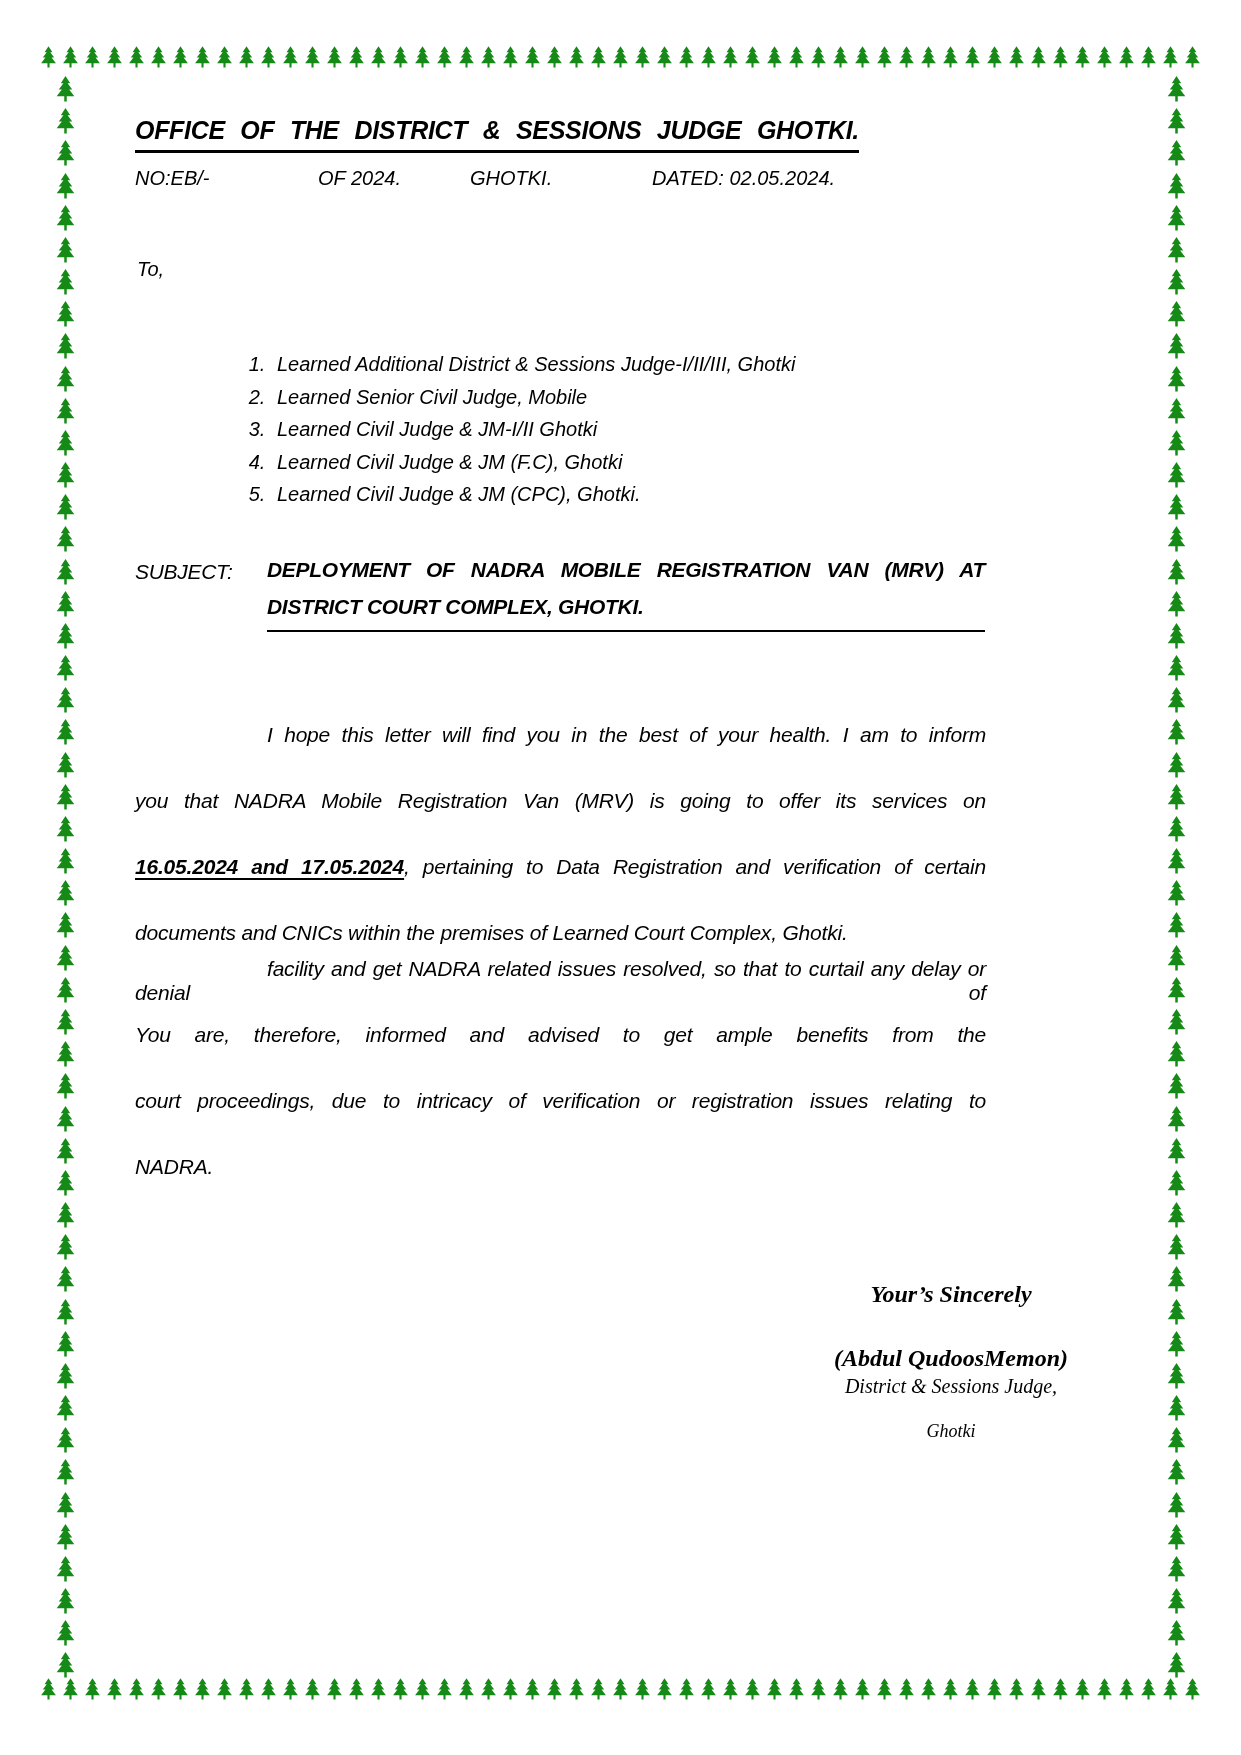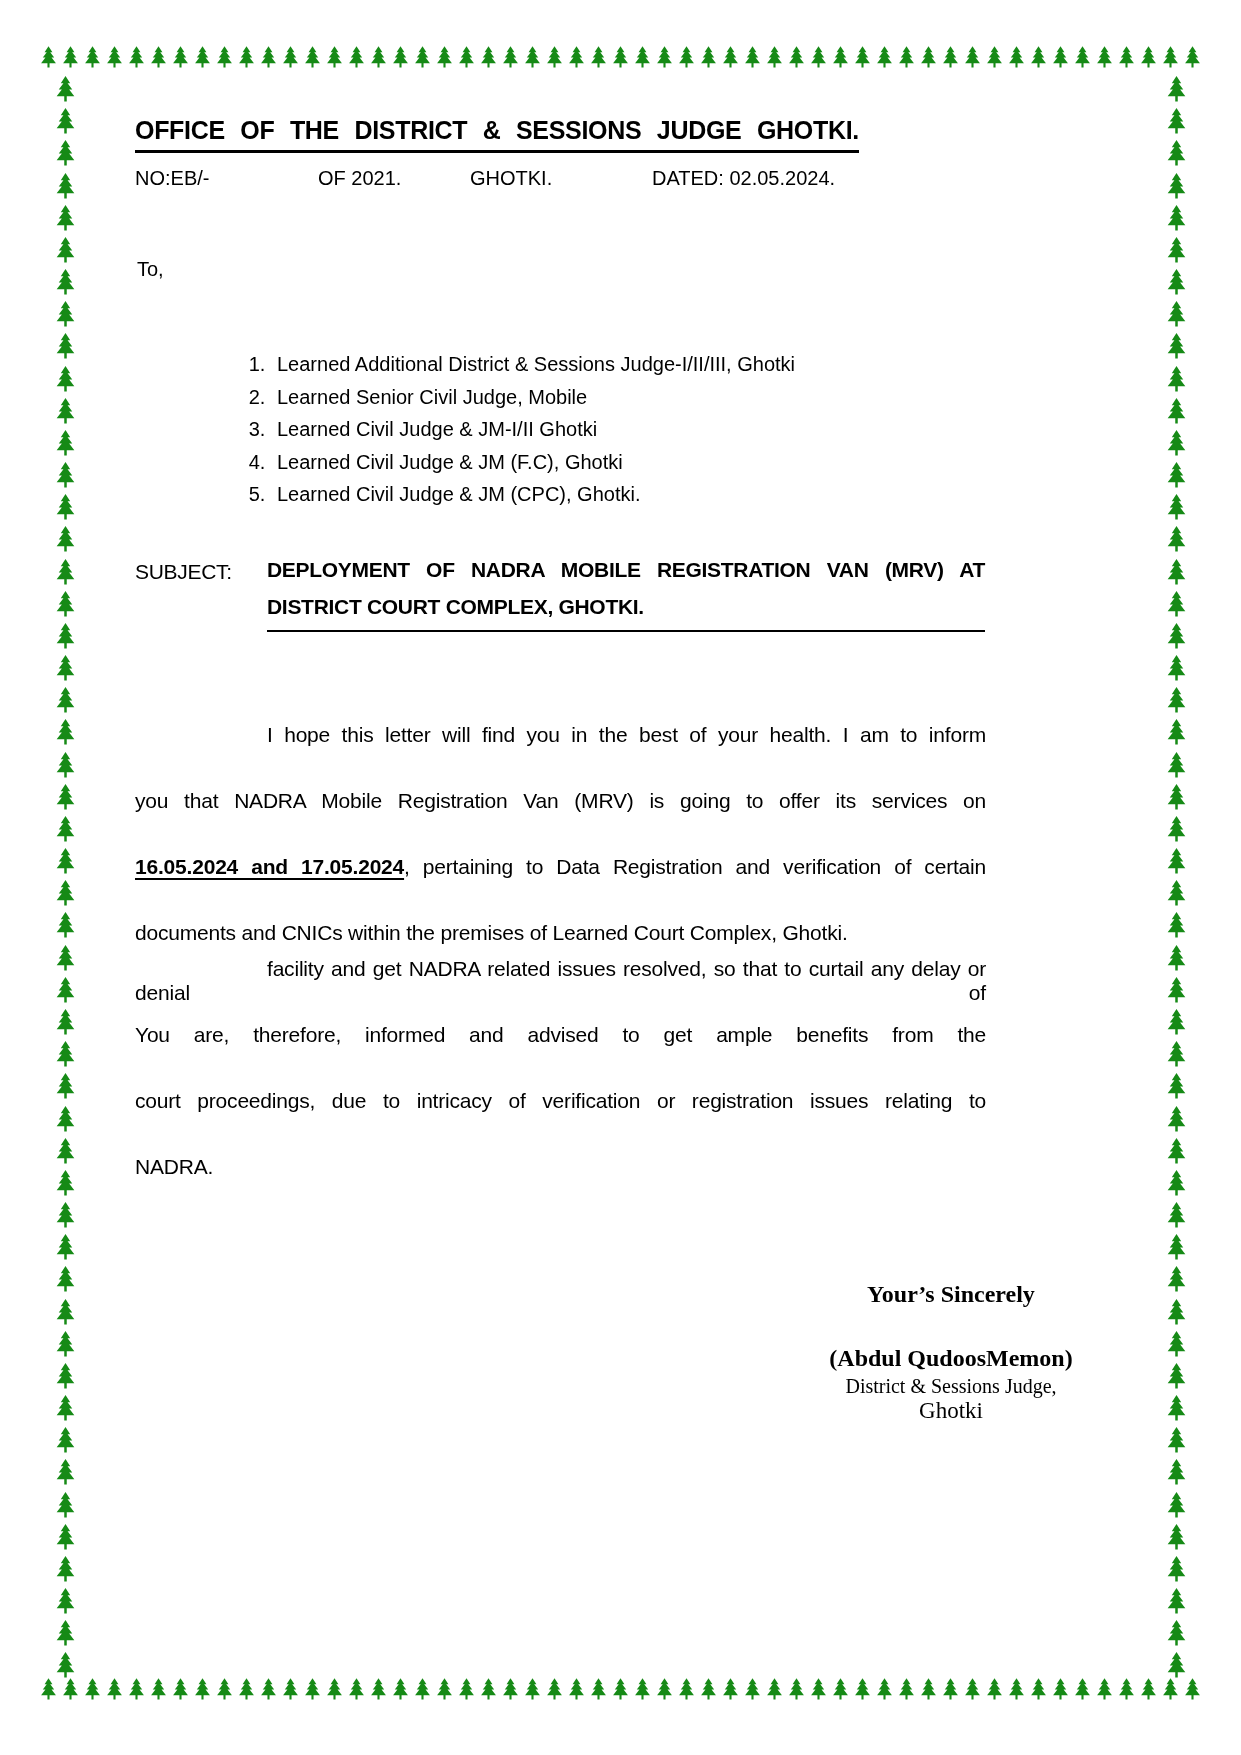--- a/index.html
+++ b/index.html
@@ -1,20 +1,21 @@
 <!DOCTYPE html>
 <html><head>
 <meta charset="utf-8">
 <style>
   html,body { margin:0; padding:0; background:#ffffff; }
   .page {
     position:relative; width:1241px; height:1755px; margin:0 auto;
     background:#ffffff; color:#000;
     font-family:"Liberation Sans", sans-serif;
     overflow:hidden;
+    font-style:italic;
   }
   
   .border-row { position:absolute; left:38px; right:38px; display:flex; justify-content:space-between; }
   .border-top { top:46px; height:26px; }
   .border-bottom { top:1678px; height:26px; }
   .border-col { position:absolute; width:27px; display:flex; flex-direction:column; justify-content:space-between; align-items:center; }
   .border-left { left:52px; top:76px; bottom:75px; }
   .border-right { left:1163px; top:76px; bottom:75px; }
   .border-row svg { width:21px; height:23px; }
   .border-col svg { width:25px; height:27px; }
@@ -66,21 +67,21 @@
   }
 
   
   .signature {
     position:absolute; left:770px; top:1281px; width:362px;
     text-align:center; font-family:"Liberation Serif", serif;
   }
   .sig-closing { font-size:24px; font-weight:bold; }
   .sig-name { margin-top:37px; font-size:24px; font-weight:bold; }
   .sig-title { font-size:20px; margin-top:3px; }
-  .sig-place { font-size:23px; }
+  .sig-place { font-size:18px;margin-top:23px; }
 </style>
 </head>
 <body>
 
 <div class="page">
 
   <div class="border-row border-top">
       <svg viewBox="0 0 24 26" xmlns="http://www.w3.org/2000/svg">
         <path d="M12 0 L16.5 7 L14 7 L18.5 13 L15.5 13 L20.5 19.5 L13.2 19.5 L13.2 24.5 L10.8 24.5 L10.8 19.5 L3.5 19.5 L8.5 13 L5.5 13 L10 7 L7.5 7 Z" fill="#168a16"></path>
       </svg>
@@ -704,21 +705,21 @@
       </svg>
       <svg viewBox="0 0 24 26" xmlns="http://www.w3.org/2000/svg">
         <path d="M12 0 L16.5 7 L14 7 L18.5 13 L15.5 13 L20.5 19.5 L13.2 19.5 L13.2 24.5 L10.8 24.5 L10.8 19.5 L3.5 19.5 L8.5 13 L5.5 13 L10 7 L7.5 7 Z" fill="#168a16"></path>
       </svg>
     </div>
 
   <div class="title">OFFICE OF THE  DISTRICT  &amp;  SESSIONS  JUDGE  GHOTKI.</div>
 
   <div class="refline">
     <span class="ref-no">NO:EB/-</span>
-    <span class="ref-year">OF 2021.</span>
+    <span class="ref-year">OF 2024.</span>
     <span class="ref-place">GHOTKI.</span>
     <span class="ref-dated">DATED: 02.05.2024.</span>
   </div>
 
   <div class="salutation">To,</div>
 
   <ol class="recipients">
       <li>Learned Additional District &amp; Sessions Judge-I/II/III, Ghotki</li>
       <li>Learned Senior Civil Judge, Mobile</li>
       <li>Learned Civil Judge &amp; JM-I/II Ghotki</li>

